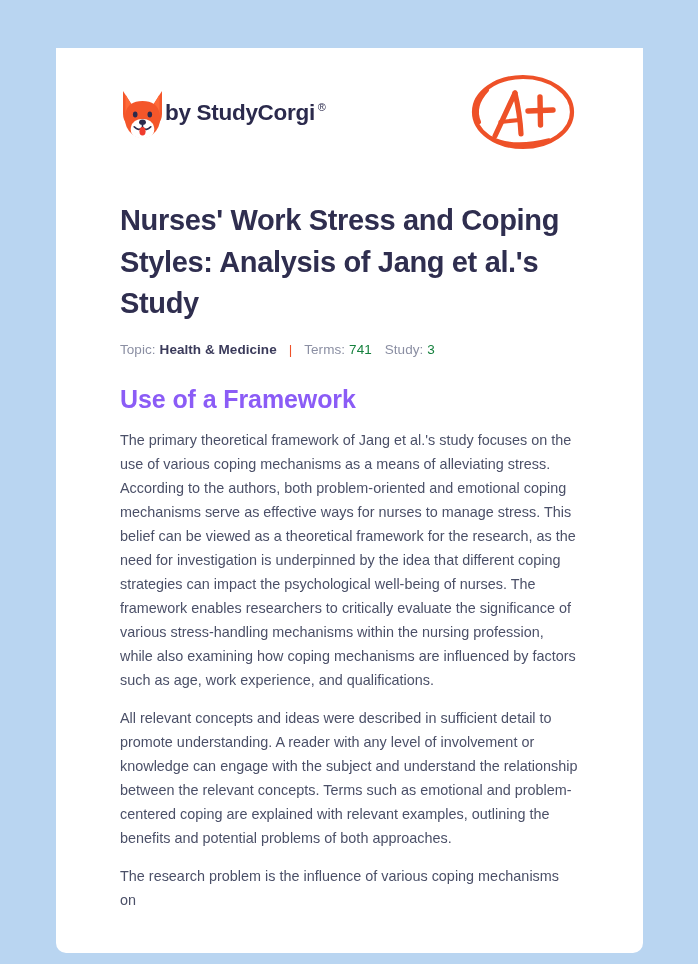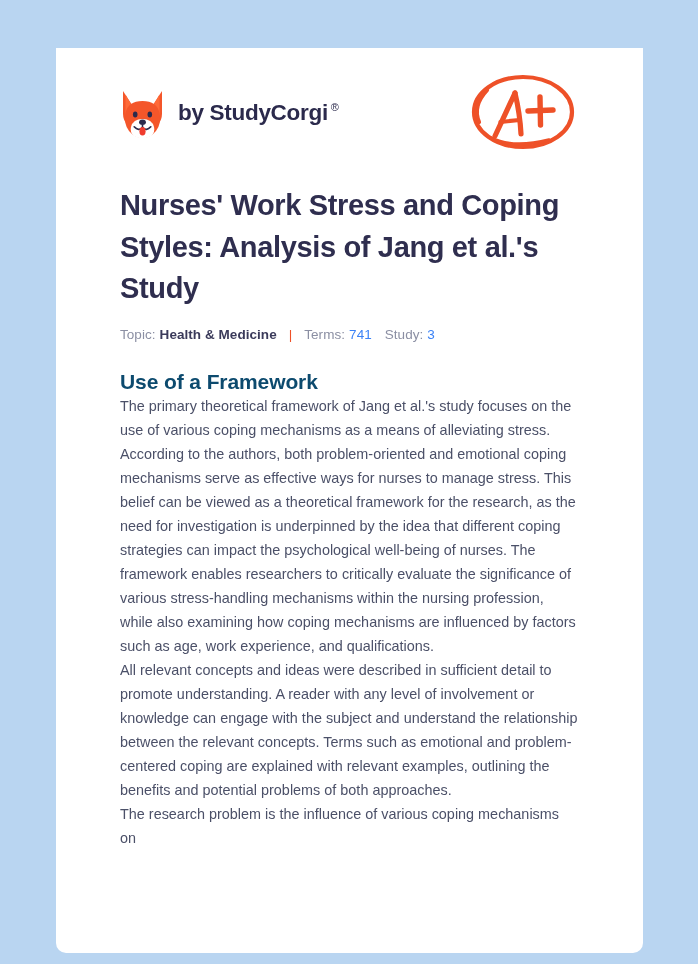--- a/index.html
+++ b/index.html
@@ -42,21 +42,20 @@
     display: flex;
     align-items: center;
     justify-content: space-between;
     height: 104px;
     padding-top: 26px;
   }
 
   .brand {
     display: flex;
     align-items: center;
-    gap: 13px;
   }
 
   .corgi-icon {
     width: 45px;
     height: 50px;
     display: block;
     flex: none;
   }
 
   .brand-text {
@@ -84,21 +83,21 @@
     flex: none;
   }
 
   
   .doc-title {
     color: #2f2e4f;
     font-size: 29px;
     line-height: 41.5px;
     font-weight: 700;
     letter-spacing: -0.35px;
-    margin-top: 33px;
+    margin-top: 48px;
     margin-bottom: 0;
     max-width: 475px;
   }
 
   
   .doc-meta {
     margin-top: 17px;
     font-size: 13.5px;
     color: #8b8fa3;
     display: flex;
@@ -111,43 +110,44 @@
     color: #3a3a5a;
     font-weight: 700;
     margin-left: 4px;
   }
   .meta-sep {
     color: #ee5128;
     margin: 0 12px;
     font-weight: 400;
   }
   .meta-value {
-    color: #3b82f6;
+    color: #15803d;
     margin-left: 4px;
   }
   .meta-group { white-space: nowrap; text-align: center; }
   .meta-group + .meta-group { margin-left: 13px; }
 
   
   .doc-body { padding-bottom: 10px; }
 
   .section-heading {
-    color: #0c4a6e;
-    font-size: 21px;
+    color: #8b5cf6;
+    font-size: 25px;
     font-weight: 700;
     letter-spacing: -0.1px;
     margin-top: 30px;
     margin-bottom: 0;
   }
   .section-heading:first-child { margin-top: 28px; }
 
   .paragraph {
     color: #4b5068;
     font-size: 14.4px;
     line-height: 24px;
+    margin-top: 14px;
     text-align: left;
     letter-spacing: 0.01px;
   }
 </style>
 </head>
 <body>
 
 <div class="page-backdrop"></div>
 
 <div class="paper">

